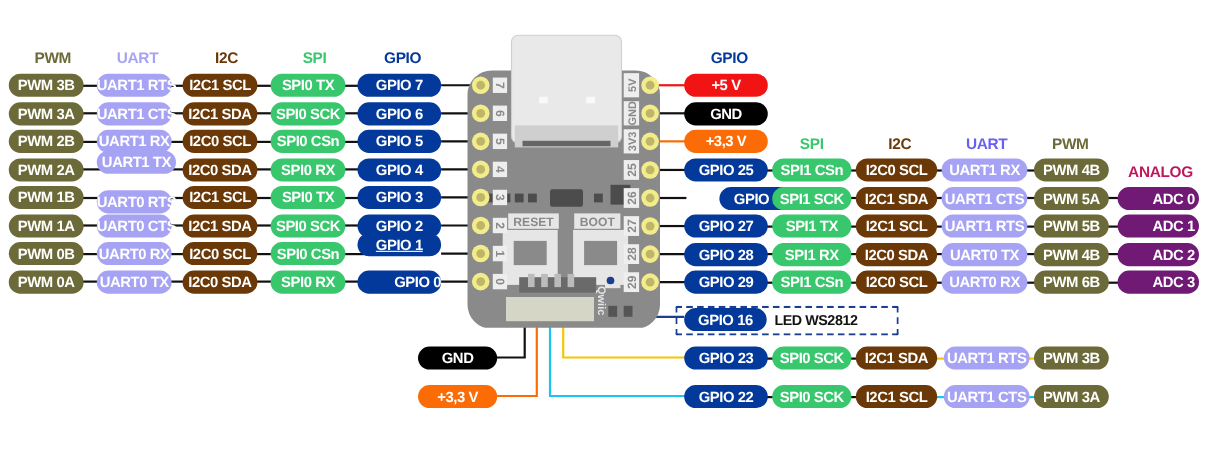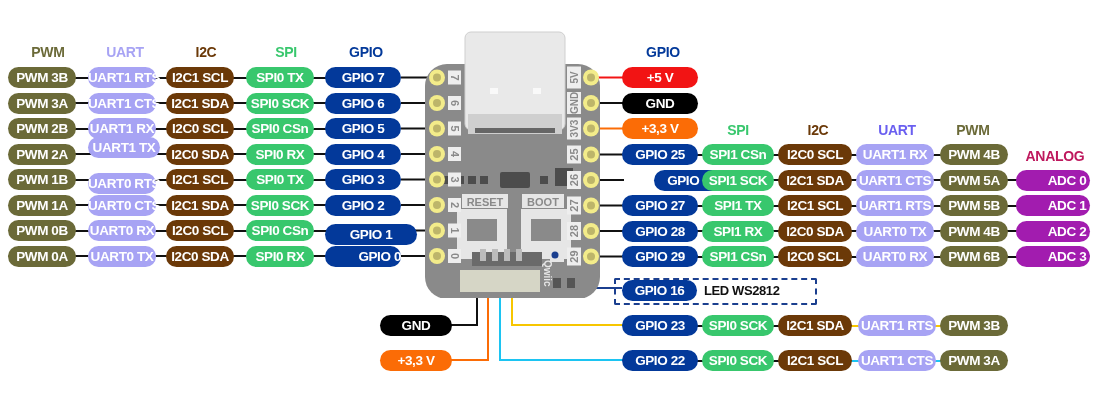--- a/index.html
+++ b/index.html
@@ -12,21 +12,21 @@
           font-weight:bold; font-size:13.5px; line-height:21px; text-align:center;
           letter-spacing:-0.4px; white-space:nowrap; box-sizing:border-box; }
   .c-pwm { background:#6b6a38; }
   .c-uart { background:#a7a3f4; }
   .c-i2c { background:#6b3908; }
   .c-spi { background:#38c76d; }
   .c-gpio { background:#03399a; }
   .c-5v { background:#f21414; }
   .c-gnd { background:#000000; }
   .c-3v3 { background:#fb6c06; }
-  .c-adc { background:#a21caf;padding-left:28px; }
+  .c-adc { background:#701a75;padding-left:28px; }
   .link { position:absolute; height:2px; background:#111; }
   svg.wires { position:absolute; left:0; top:0; }
   .dash-box { position:absolute; border:2px dashed #1b3f8f; box-sizing:border-box; border-radius:2px; }
   .led-label { position:absolute; font-weight:bold; font-size:13px; color:#111;
                line-height:21px; letter-spacing:-0.4px; }
   .board { position:absolute; }
 </style>
 </head>
 <body>
 
@@ -248,21 +248,21 @@
       <div class="pill c-spi" style="left: 246px; top: 194.5px; width: 68px;">SPI0 SCK</div>
       <div class="pill c-gpio" style="left: 325px; top: 194.5px; width: 76px;">GPIO 2</div>
       <div class="link" style="left: 70px; width: 24px; top: 229.5px;"></div>
       <div class="link" style="left: 150px; width: 22px; top: 229.5px;"></div>
       <div class="link" style="left: 228px; width: 24px; top: 229.5px;"></div>
       <div class="link" style="left: 308px; width: 23px; top: 229.5px;"></div>
       <div class="pill c-pwm" style="left: 8px; top: 220px; width: 68px;">PWM 0B</div>
       <div class="pill c-uart" style="left: 88px; top: 220px; width: 68px;">UART0 RX</div>
       <div class="pill c-i2c" style="left: 166px; top: 220px; width: 68px;">I2C0 SCL</div>
       <div class="pill c-spi" style="left: 246px; top: 220px; width: 68px;">SPI0 CSn</div>
-      <div class="pill c-gpio" style="left: 325px; top: 224px; width: 92px;">GPIO 1</div>
+      <div class="pill c-gpio" style="left: 325px; top: 212px; width: 76px; text-decoration: underline;">GPIO 1</div>
       <div class="link" style="left: 70px; width: 24px; top: 255px;"></div>
       <div class="link" style="left: 150px; width: 22px; top: 255px;"></div>
       <div class="link" style="left: 228px; width: 24px; top: 255px;"></div>
       <div class="link" style="left: 308px; width: 23px; top: 255px;"></div>
       <div class="pill c-pwm" style="left: 8px; top: 245.5px; width: 68px;">PWM 0A</div>
       <div class="pill c-uart" style="left: 88px; top: 245.5px; width: 68px;">UART0 TX</div>
       <div class="pill c-i2c" style="left: 166px; top: 245.5px; width: 68px;">I2C0 SDA</div>
       <div class="pill c-spi" style="left: 246px; top: 245.5px; width: 68px;">SPI0 RX</div>
       <div class="pill c-gpio" style="left: 325px; top: 245.5px; width: 76px; text-align: right;">GPIO 0</div>
     </div>

